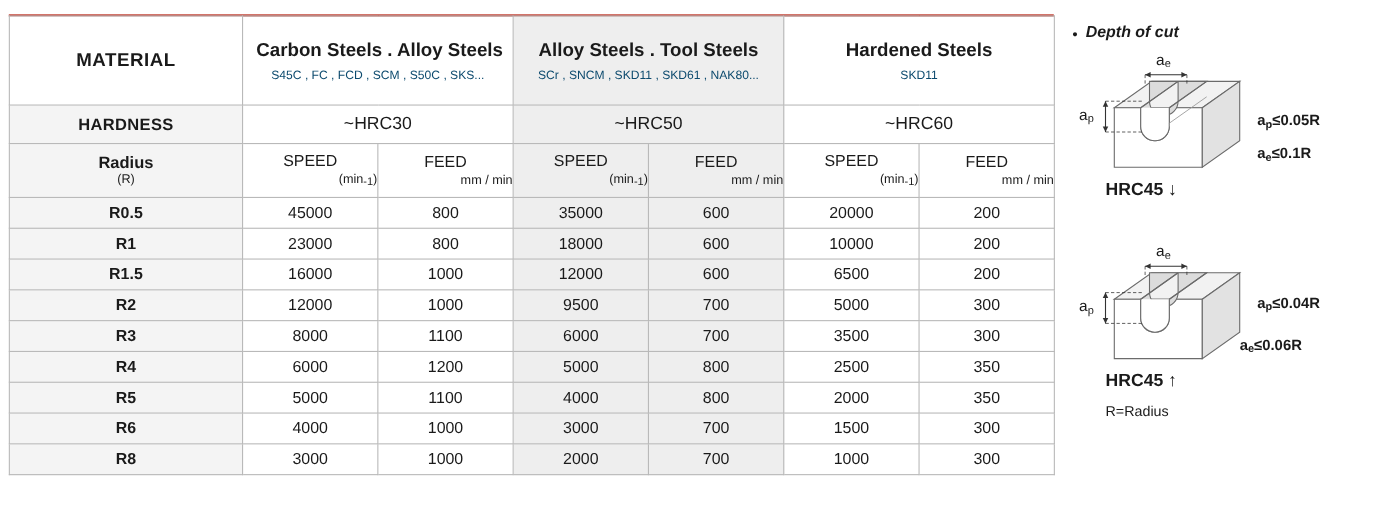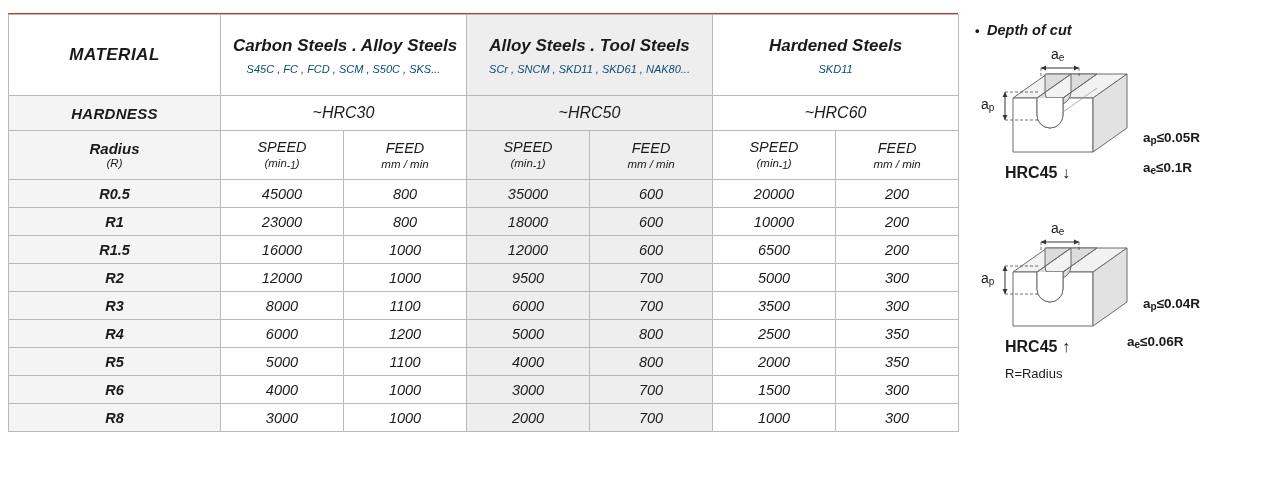--- a/index.html
+++ b/index.html
@@ -24,21 +24,20 @@
   .table-wrap {
     position: absolute;
     left: 8px;
     top: 14px;
     width: 950px;
   }
   table.spec {
     border-collapse: collapse;
     width: 950px;
     table-layout: fixed;
-    font-style: italic;
   }
   table.spec td, table.spec th {
     border: 1px solid #b9b9b9;
     text-align: center;
     vertical-align: middle;
     padding: 0;
   }
   
   .topline {
     position: absolute;
@@ -101,20 +100,21 @@
     font-weight: normal;
     font-size: 11.5px;
   }
   .unit-cell {
     height: 48px;
     font-size: 14.5px;
     line-height: 1.25;
   }
   .unit-cell .sub {
     font-size: 11.5px;
+    text-align: right;
   }
 
   
   .rlabel {
     font-weight: bold;
     font-size: 14.5px;
     height: 27px;
   }
   .dcell {
     font-size: 14.5px;
@@ -158,21 +158,20 @@
   }
   .lbl-ae { font-size: 14px; }
   .lbl-ap { font-size: 14px; }
   .sub-s { font-size: 10px; vertical-align: -2px; }
 
   .note {
     position: absolute;
     font-size: 13.5px;
     font-weight: bold;
     white-space: nowrap;
-    margin-top: 28px;
   }
   .hrc {
     font-size: 16px;
     font-weight: bold;
     white-space: nowrap;
   }
   .rrad {
     font-size: 13px;
   }
 </style>

